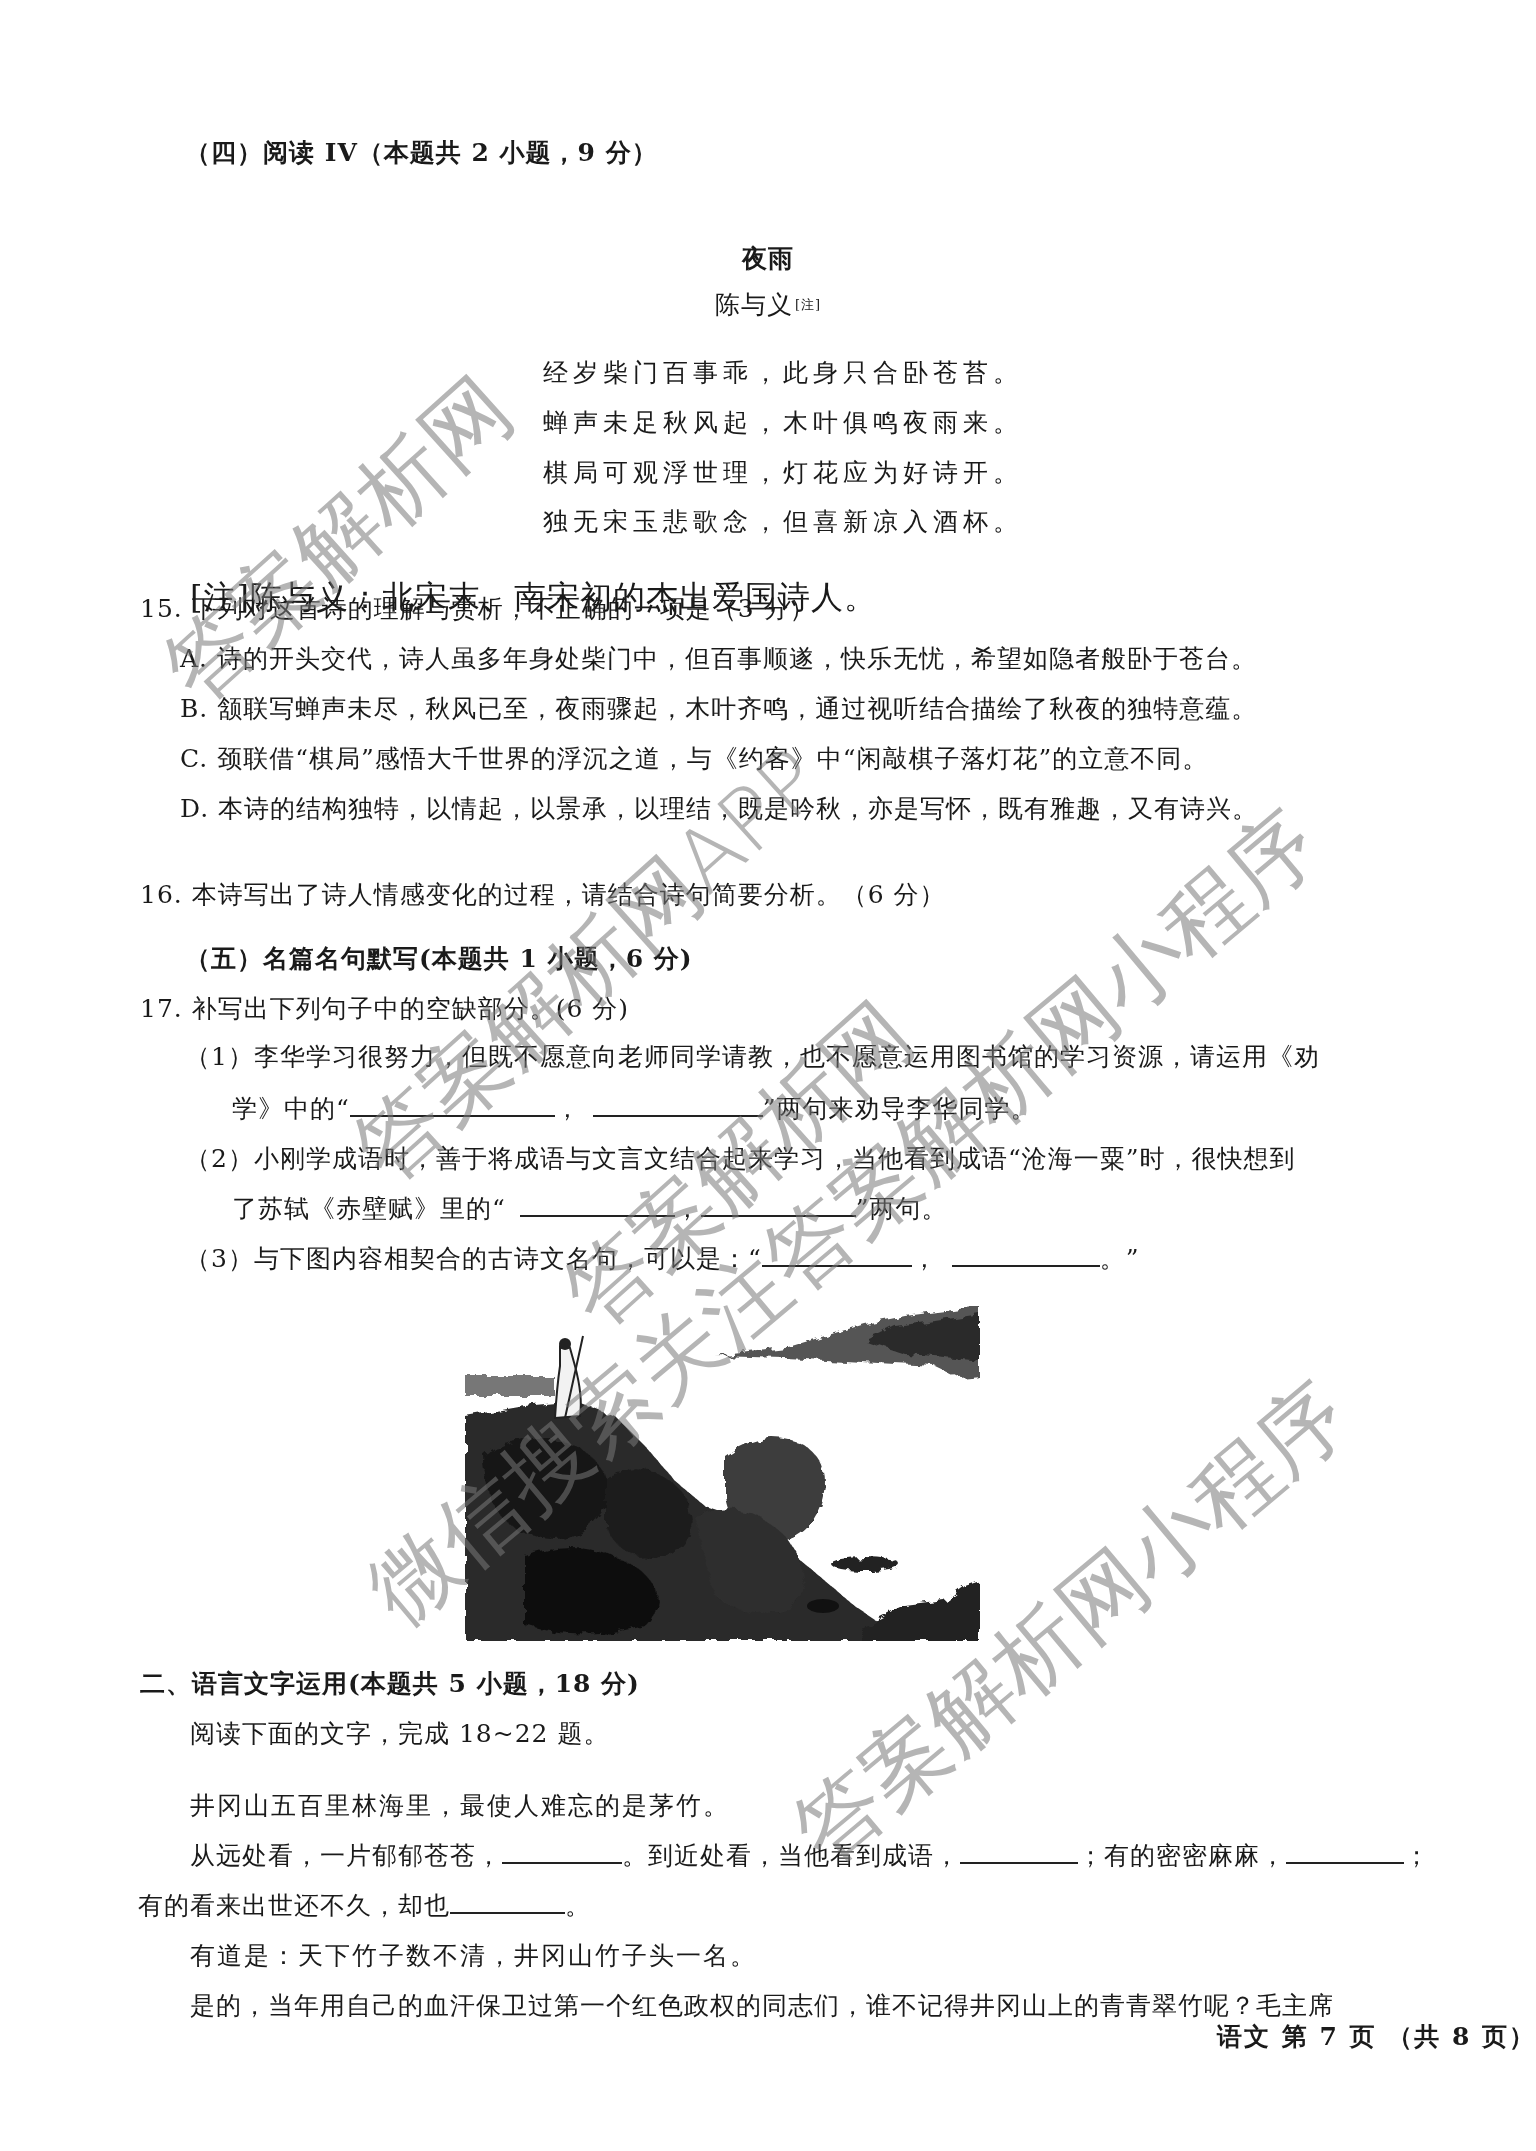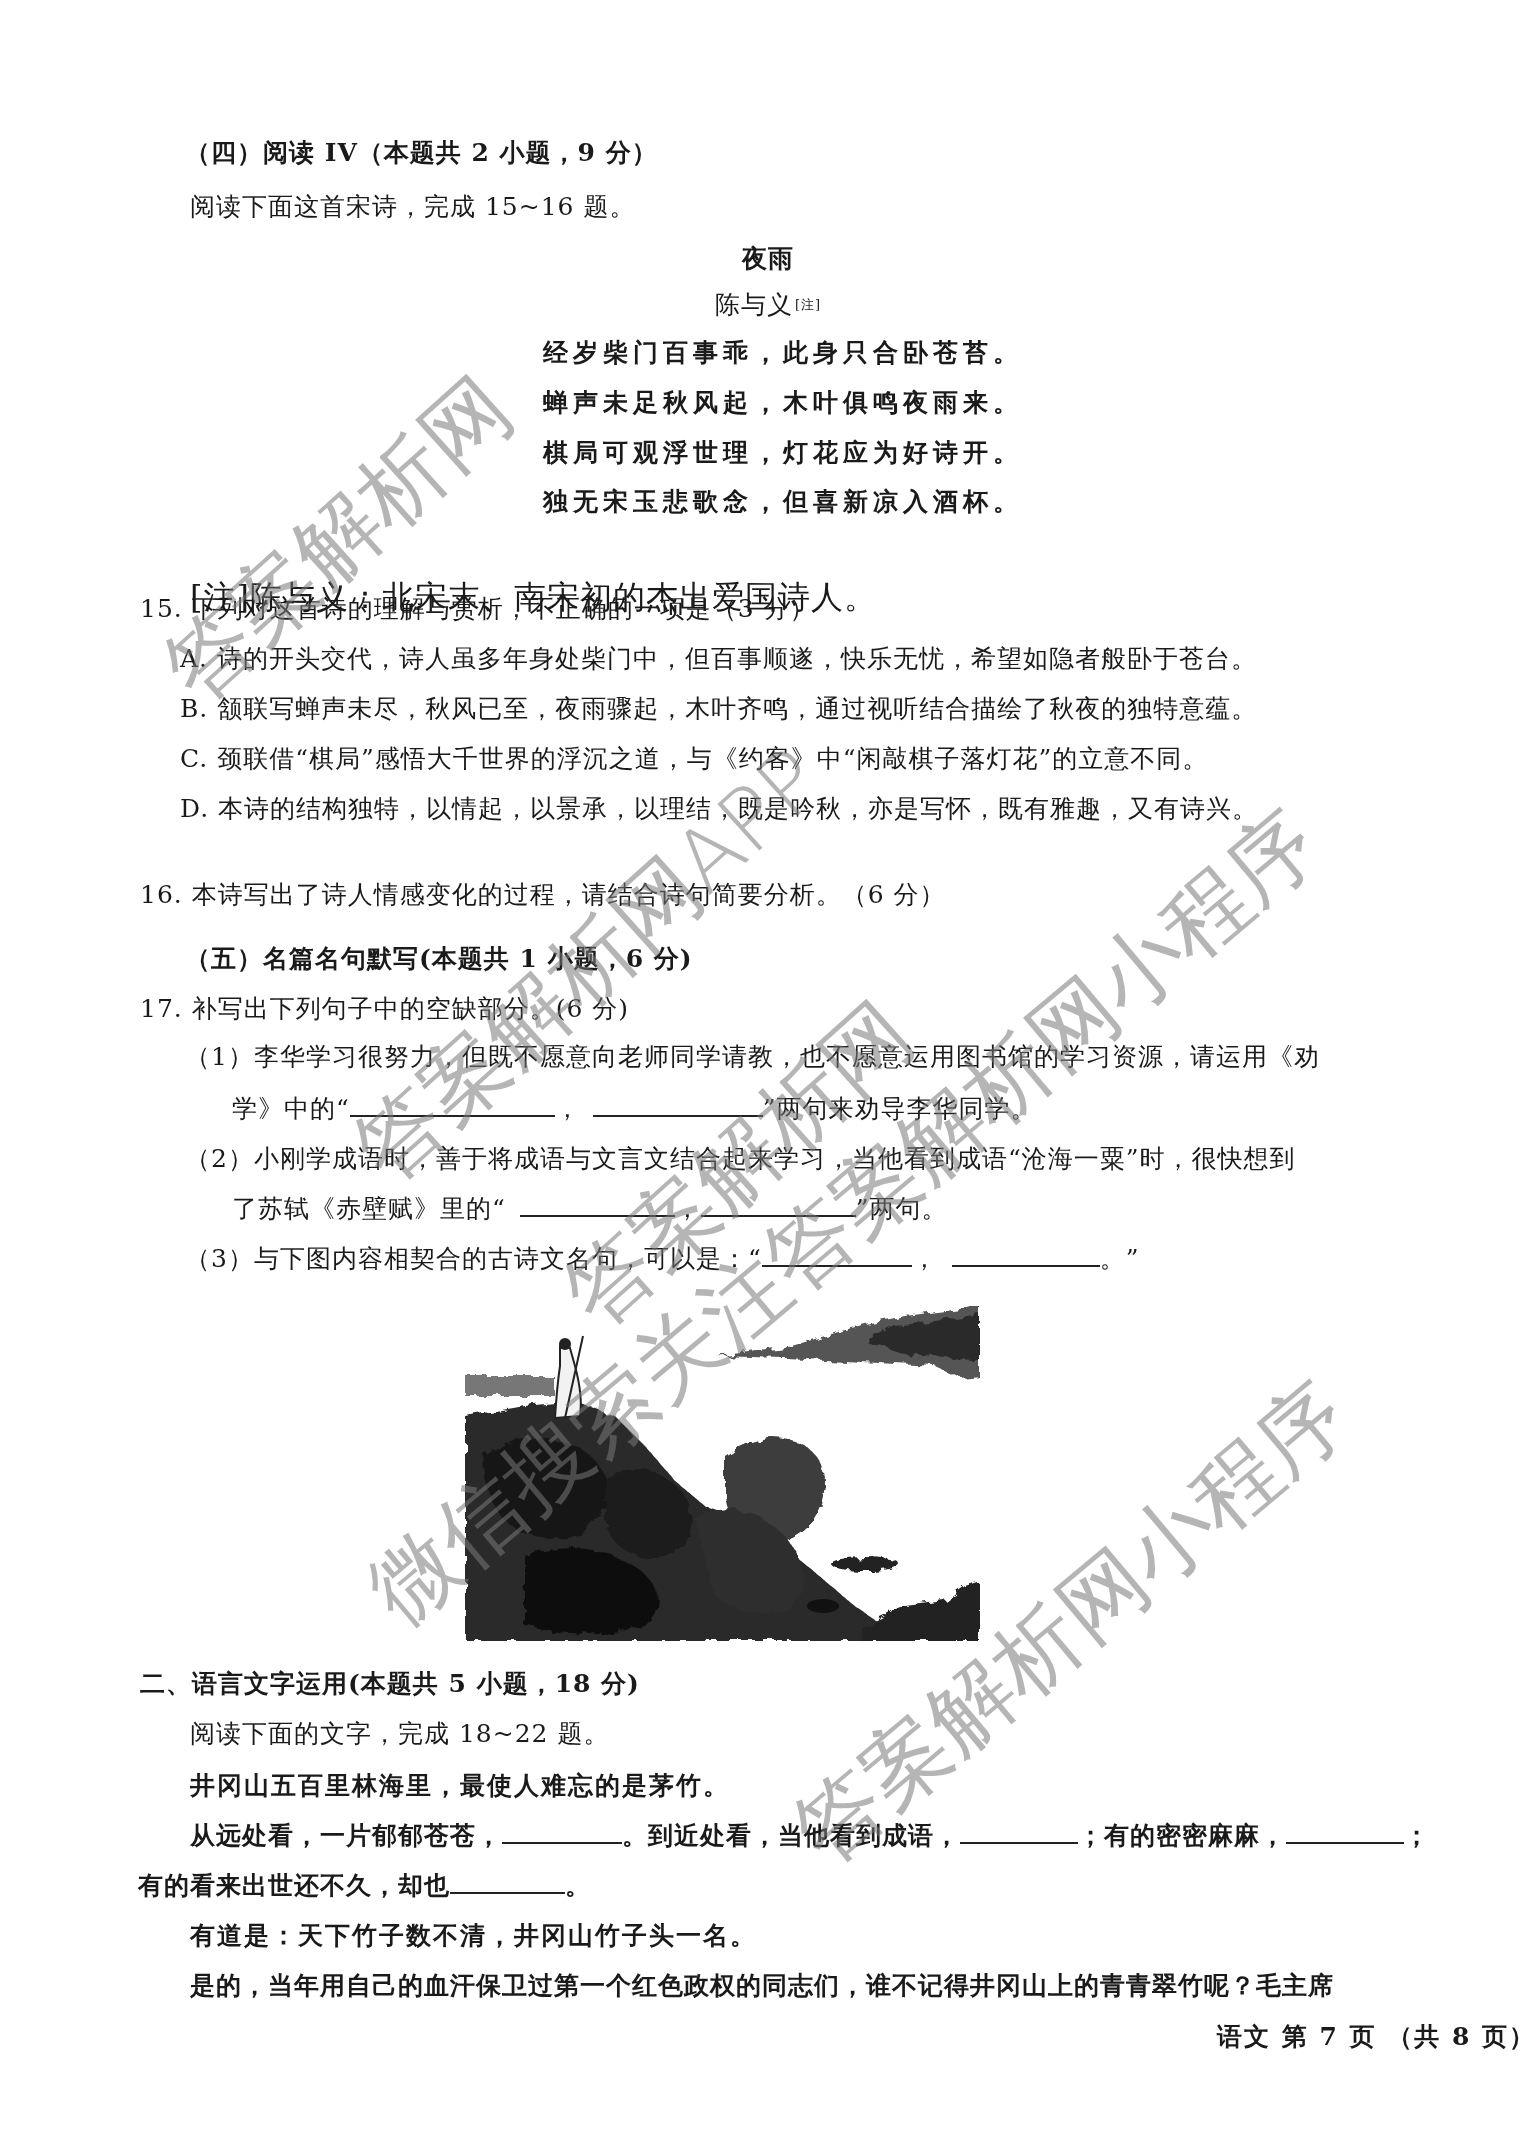--- a/index.html
+++ b/index.html
@@ -1,36 +1,35 @@
 <!DOCTYPE html>
 <html><head>
 <meta charset="utf-8">
 <style>
   html, body { margin: 0; padding: 0; background: #ffffff; }
   body { width: 1536px; height: 2151px; position: relative; overflow: hidden;
          font-family: "DejaVu Serif", "Liberation Serif", serif; color: #1a1a1a; }
   .page { position: absolute; left: 0; top: 0; width: 1536px; height: 1856px; }
   .line { position: absolute; font-size: 25px; line-height: 34px; white-space: nowrap; letter-spacing: 1px; }
   .bold { font-weight: bold; }
-  .kai { font-family: "DejaVu Sans", "Liberation Sans", sans-serif; font-weight: bold; letter-spacing: 5px; }
+  .kai { font-family: "DejaVu Sans", "Liberation Sans", sans-serif; font-weight: normal; letter-spacing: 5px; margin-top: 20px; }
   .center { text-align: center; }
   .blank { display: inline-block; border-bottom: 2px solid #222; height: 22px; vertical-align: baseline; }
   sup.note { font-size: 13px; vertical-align: top; margin-left: 2px; }
   .painting { position: absolute; left: 465px; top: 1306px; width: 515px; height: 335px; overflow: hidden; background: #fff; }
   .watermark { position: absolute; color: rgba(120,120,120,0.55); font-family: "DejaVu Sans", "Liberation Sans", sans-serif;
                font-size: 86px; white-space: nowrap; transform-origin: left top; pointer-events: none; font-weight: 300; }
   .footer { position: absolute; left: 0; width: 1536px; top: 2020px; text-align: right; font-size: 25px; font-weight: bold; letter-spacing: 2px; }
 </style>
 </head>
 <body>
 
 <div class="page">
 
   <div class="line bold" style="left:185px; top:136px;">（四）阅读 IV（本题共 2 小题，9 分）</div>
-  <div class="line" style="left:190px; top:190px;">阅读下面这首宋诗，完成 15~16 题。</div>
 
   <div class="line bold center" style="left:0; width:1536px; top:242px;">夜雨</div>
   <div class="line center" style="left:0; width:1536px; top:288px;">
     <span>陈与义</span><sup class="note">[注]</sup>
   </div>
   <div class="line kai" style="left:543px; top:336px;">经岁柴门百事乖，此身只合卧苍苔。</div>
   <div class="line kai" style="left:543px; top:386px;">蝉声未足秋风起，木叶俱鸣夜雨来。</div>
   <div class="line kai" style="left:543px; top:436px;">棋局可观浮世理，灯花应为好诗开。</div>
   <div class="line kai" style="left:543px; top:485px;">独无宋玉悲歌念，但喜新凉入酒杯。</div>
   <div class="line" style="left:190px; top:540px; font-size:32px;margin-top:40px;">[注]陈与义：北宋末、南宋初的杰出爱国诗人。</div>

